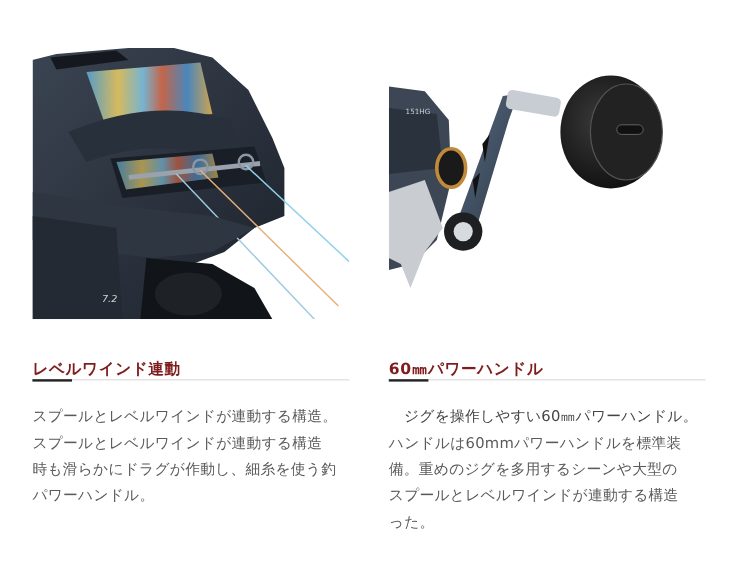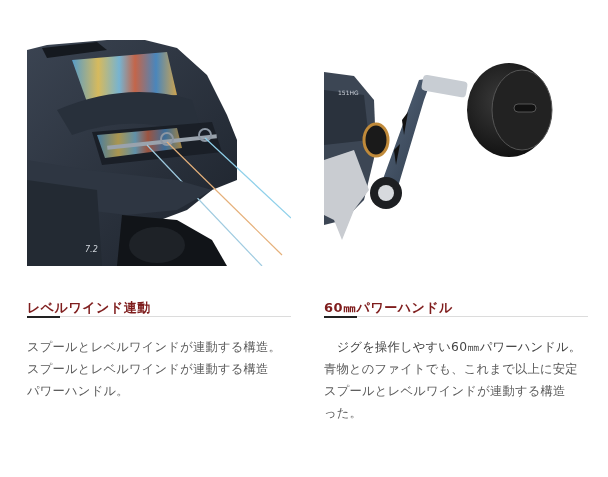--- a/index.html
+++ b/index.html
@@ -69,20 +69,21 @@
       <text x="58" y="212" font-family="DejaVu Sans, sans-serif" font-size="8" font-style="italic" fill="#cfd4da">7.2</text>
     </svg>
   </div>
   <h2 class="title">レベルワインド連動</h2>
   <div class="divider">
     <span class="accent"></span>
   </div>
   <div class="body">
     <p>スプールとレベルワインドが連動する構造。</p>
     <p>スプールとレベルワインドが連動する構造</p>
+    <p>時も滑らかにドラグが作動し、細糸を使う釣</p>
     <p>パワーハンドル。</p>
   </div>
 </section>
 
 <section class="col col-right">
   <div class="figure">
     <svg width="264" height="226" viewBox="0 0 264 226">
       <defs>
         <radialGradient id="knobG" cx="0.4" cy="0.4" r="0.7">
           <stop offset="0" stop-color="#3a3a3a"></stop>
@@ -116,17 +117,18 @@
       <circle cx="62" cy="153" r="16" fill="#1d1f22"></circle>
       <circle cx="62" cy="153" r="8" fill="#d7dade"></circle>
     </svg>
   </div>
   <h2 class="title">60㎜パワーハンドル</h2>
   <div class="divider">
     <span class="accent"></span>
   </div>
   <div class="body">
     <p class="lead">ジグを操作しやすい60㎜パワーハンドル。</p>
-    <p>青物とのファイトでも、これまで以上に安定</p>
+    <p>ハンドルは60mmパワーハンドルを標準装</p>
+    <p>備。重めのジグを多用するシーンや大型の</p>
     <p>スプールとレベルワインドが連動する構造</p>
     <p>った。</p>
   </div>
 </section>
 
 </body></html>

